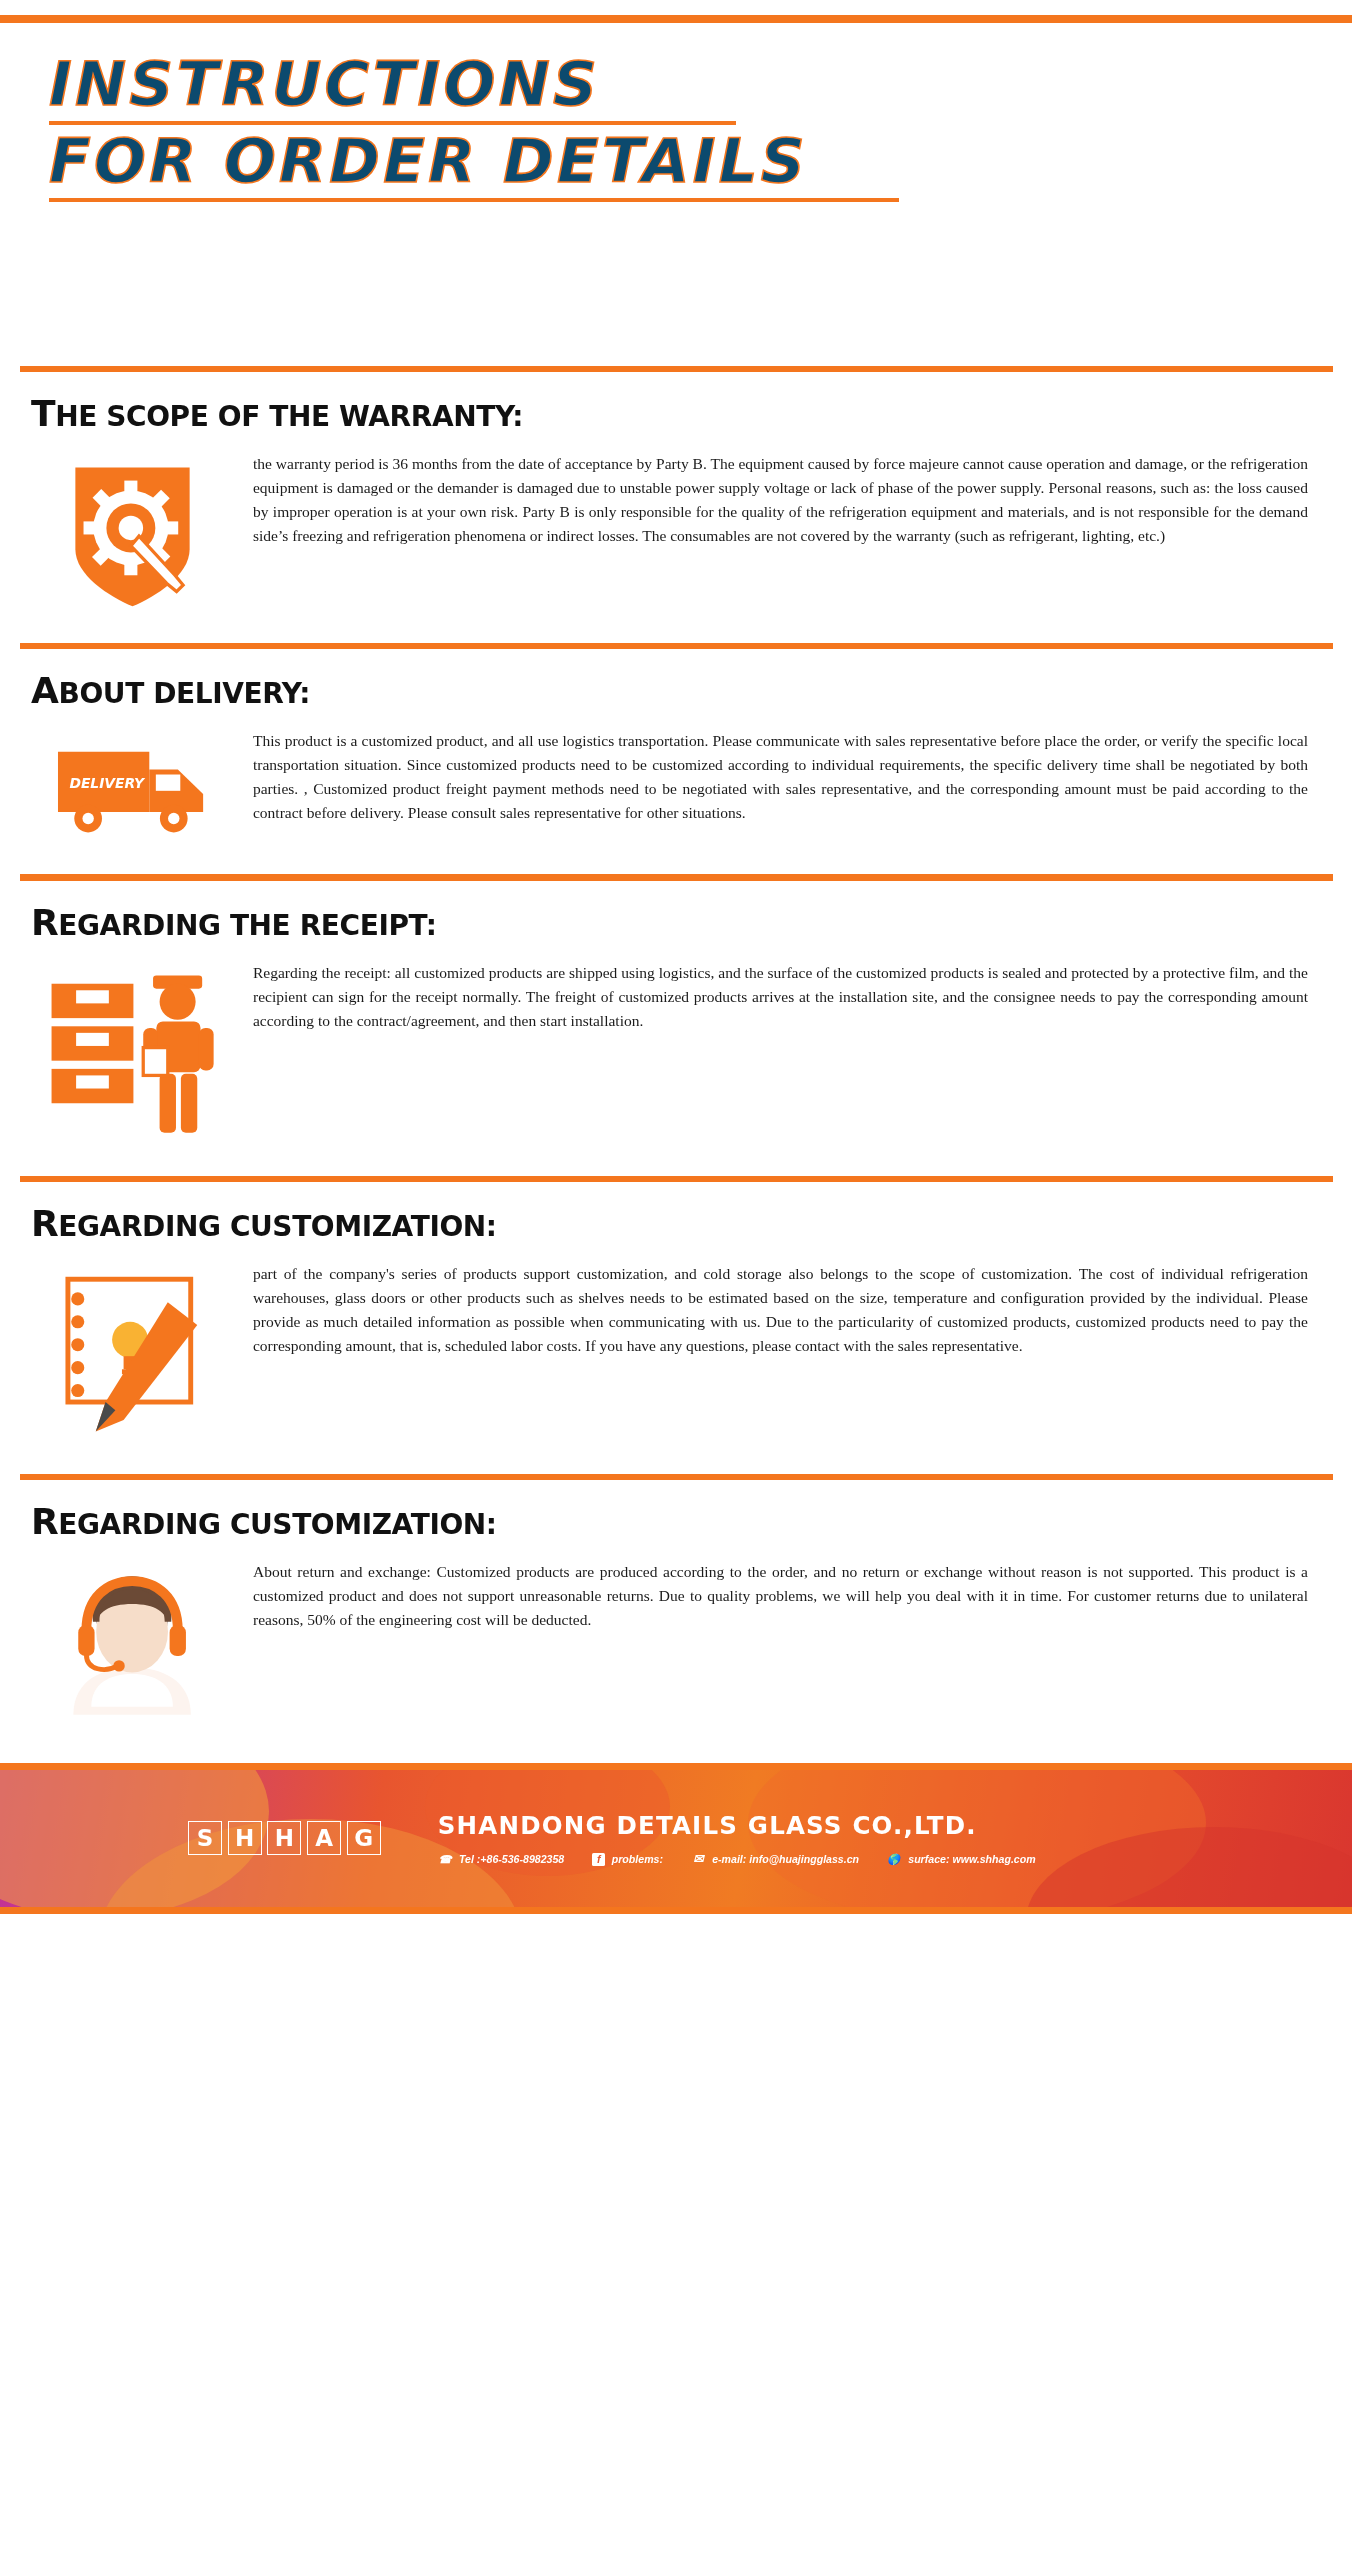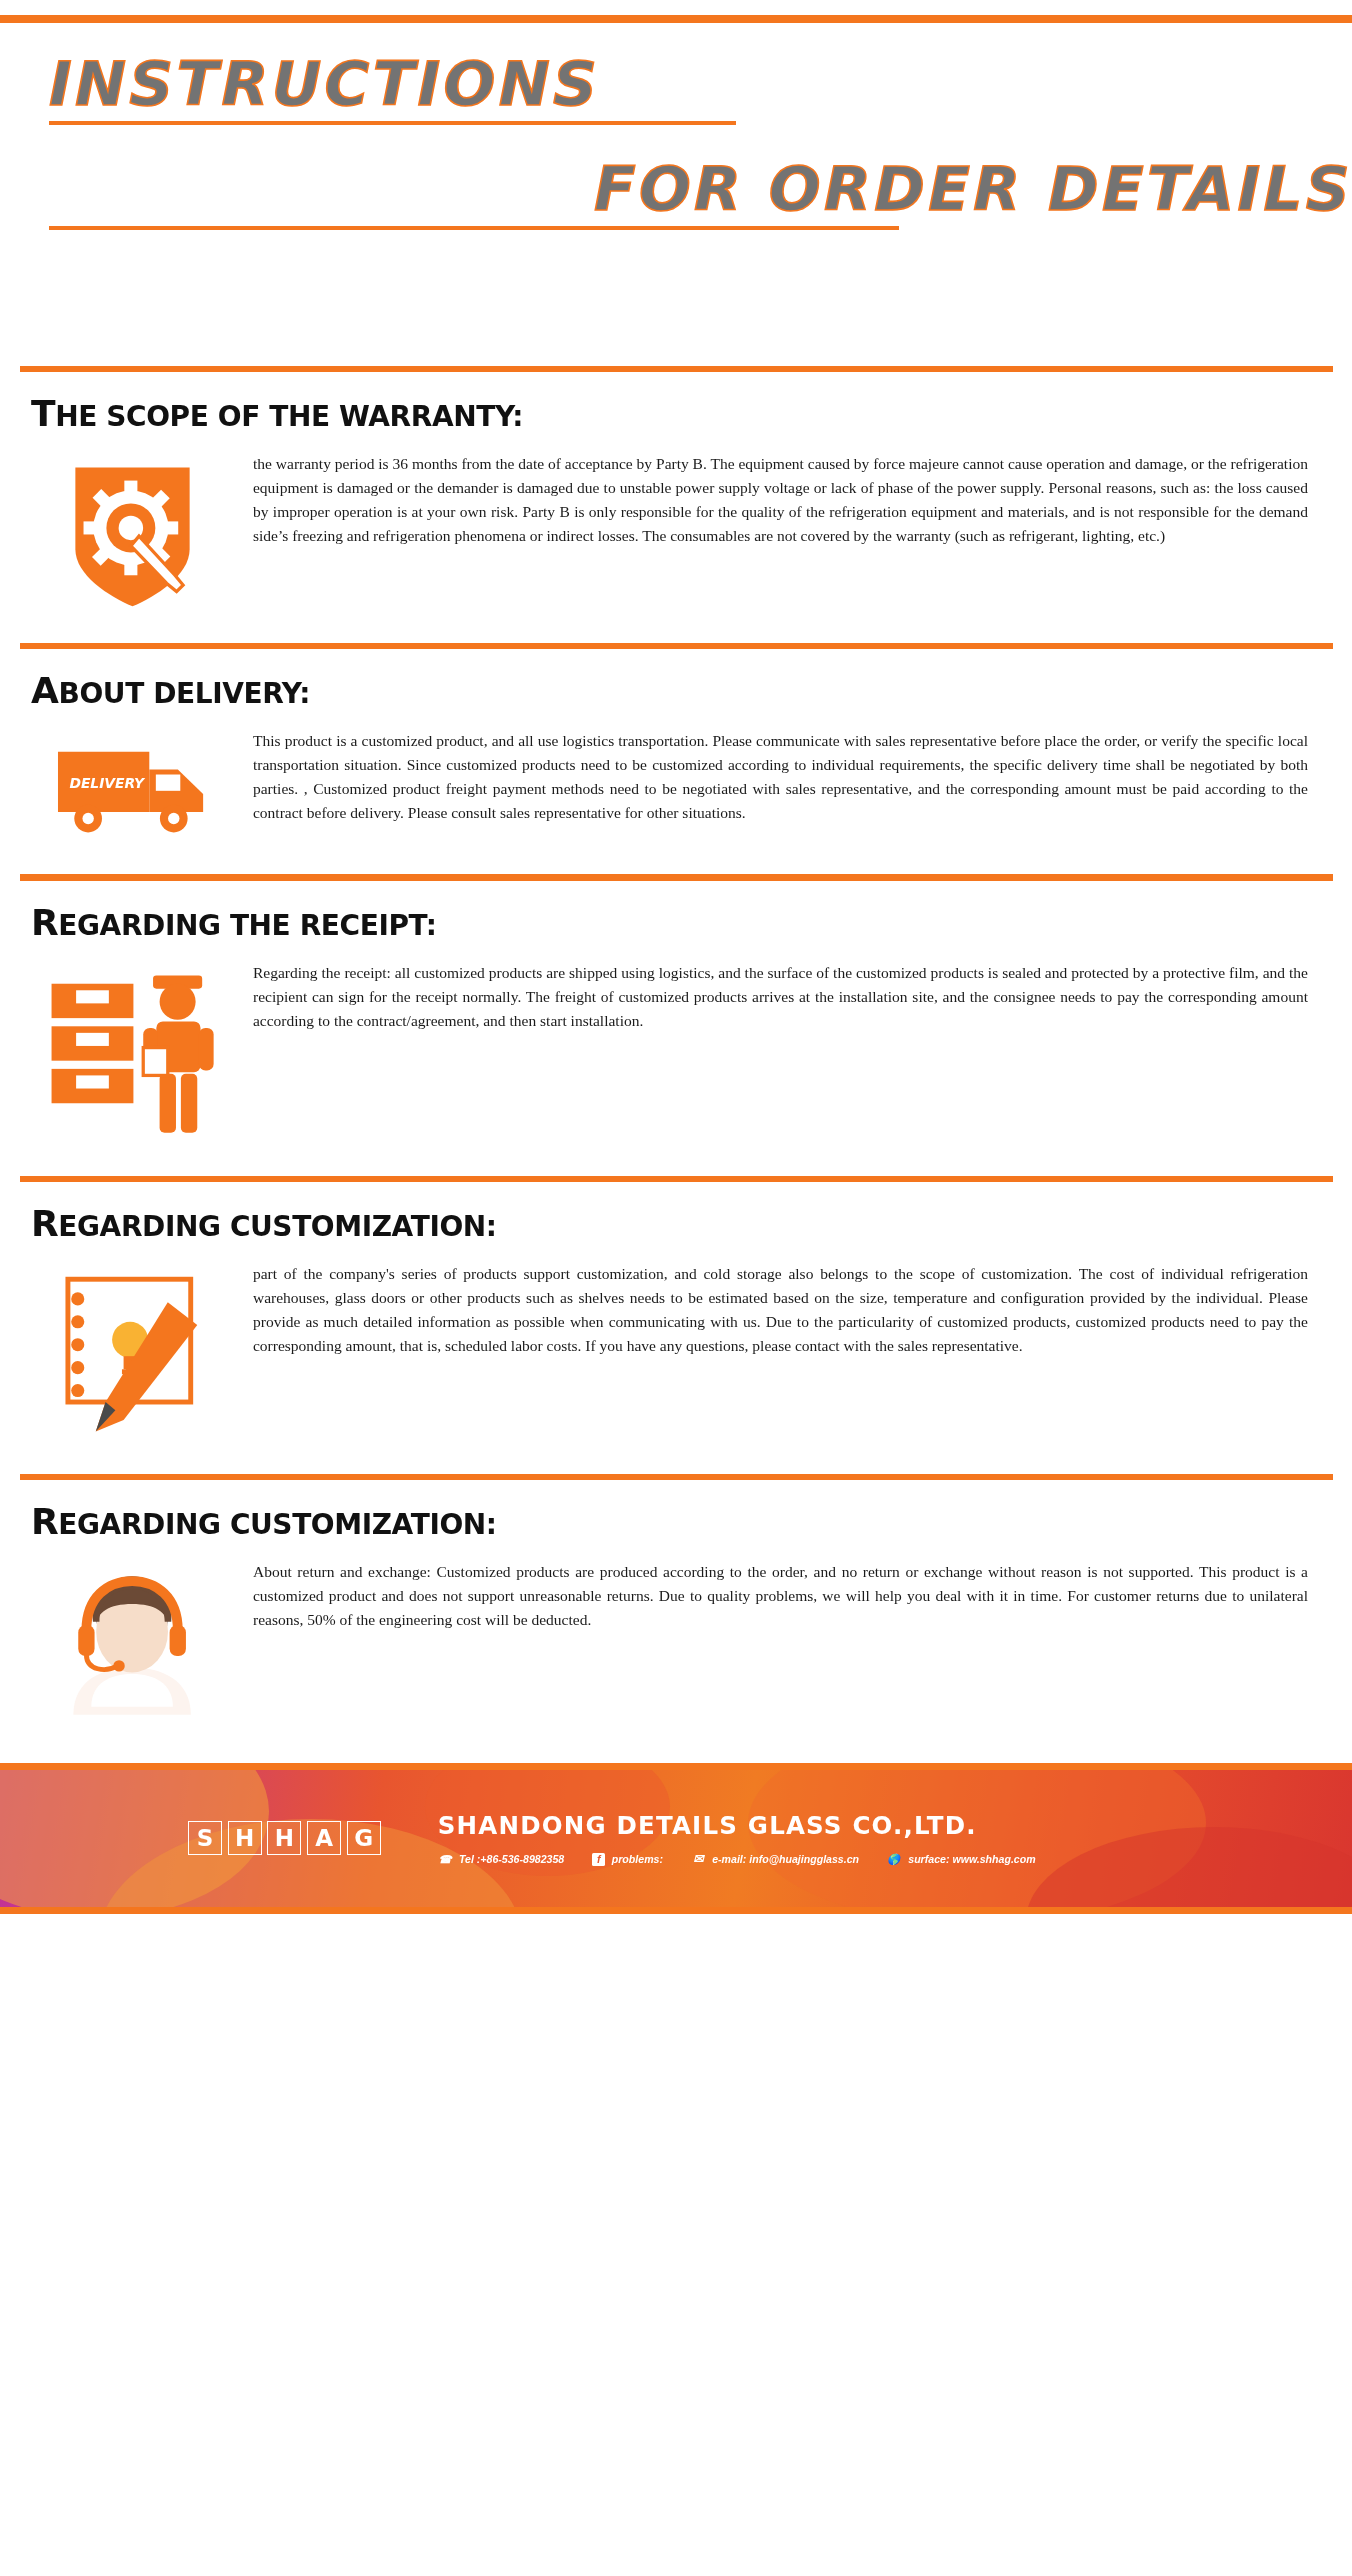--- a/index.html
+++ b/index.html
@@ -21,28 +21,28 @@
 
   
   .title-block {
     padding: 29px 0 8.2px 49px;
     height: 343px;
   }
   .title-line {
     font-family: "DejaVu Sans", sans-serif;
     font-weight: bold;
     font-style: italic;
-    color: #737373;
+    color: #0c4a6e;
     font-size: 61px;
     letter-spacing: 3.3px;
     line-height: 1.05;
     -webkit-text-stroke: 1.6px #f4761e;
     white-space: nowrap;
   }
-  .title-line.second { margin-top: 32px; text-align: right; }
+  .title-line.second { margin-top: 4px; }
   .title-underline {
     height: 4.1px;
     background: #f4761e;
     margin-top: 4.9px;
   }
   .title-underline.u1 { width: 687px; }
   .title-underline.u2 { width: 850px; }
 
   
   .divider {

